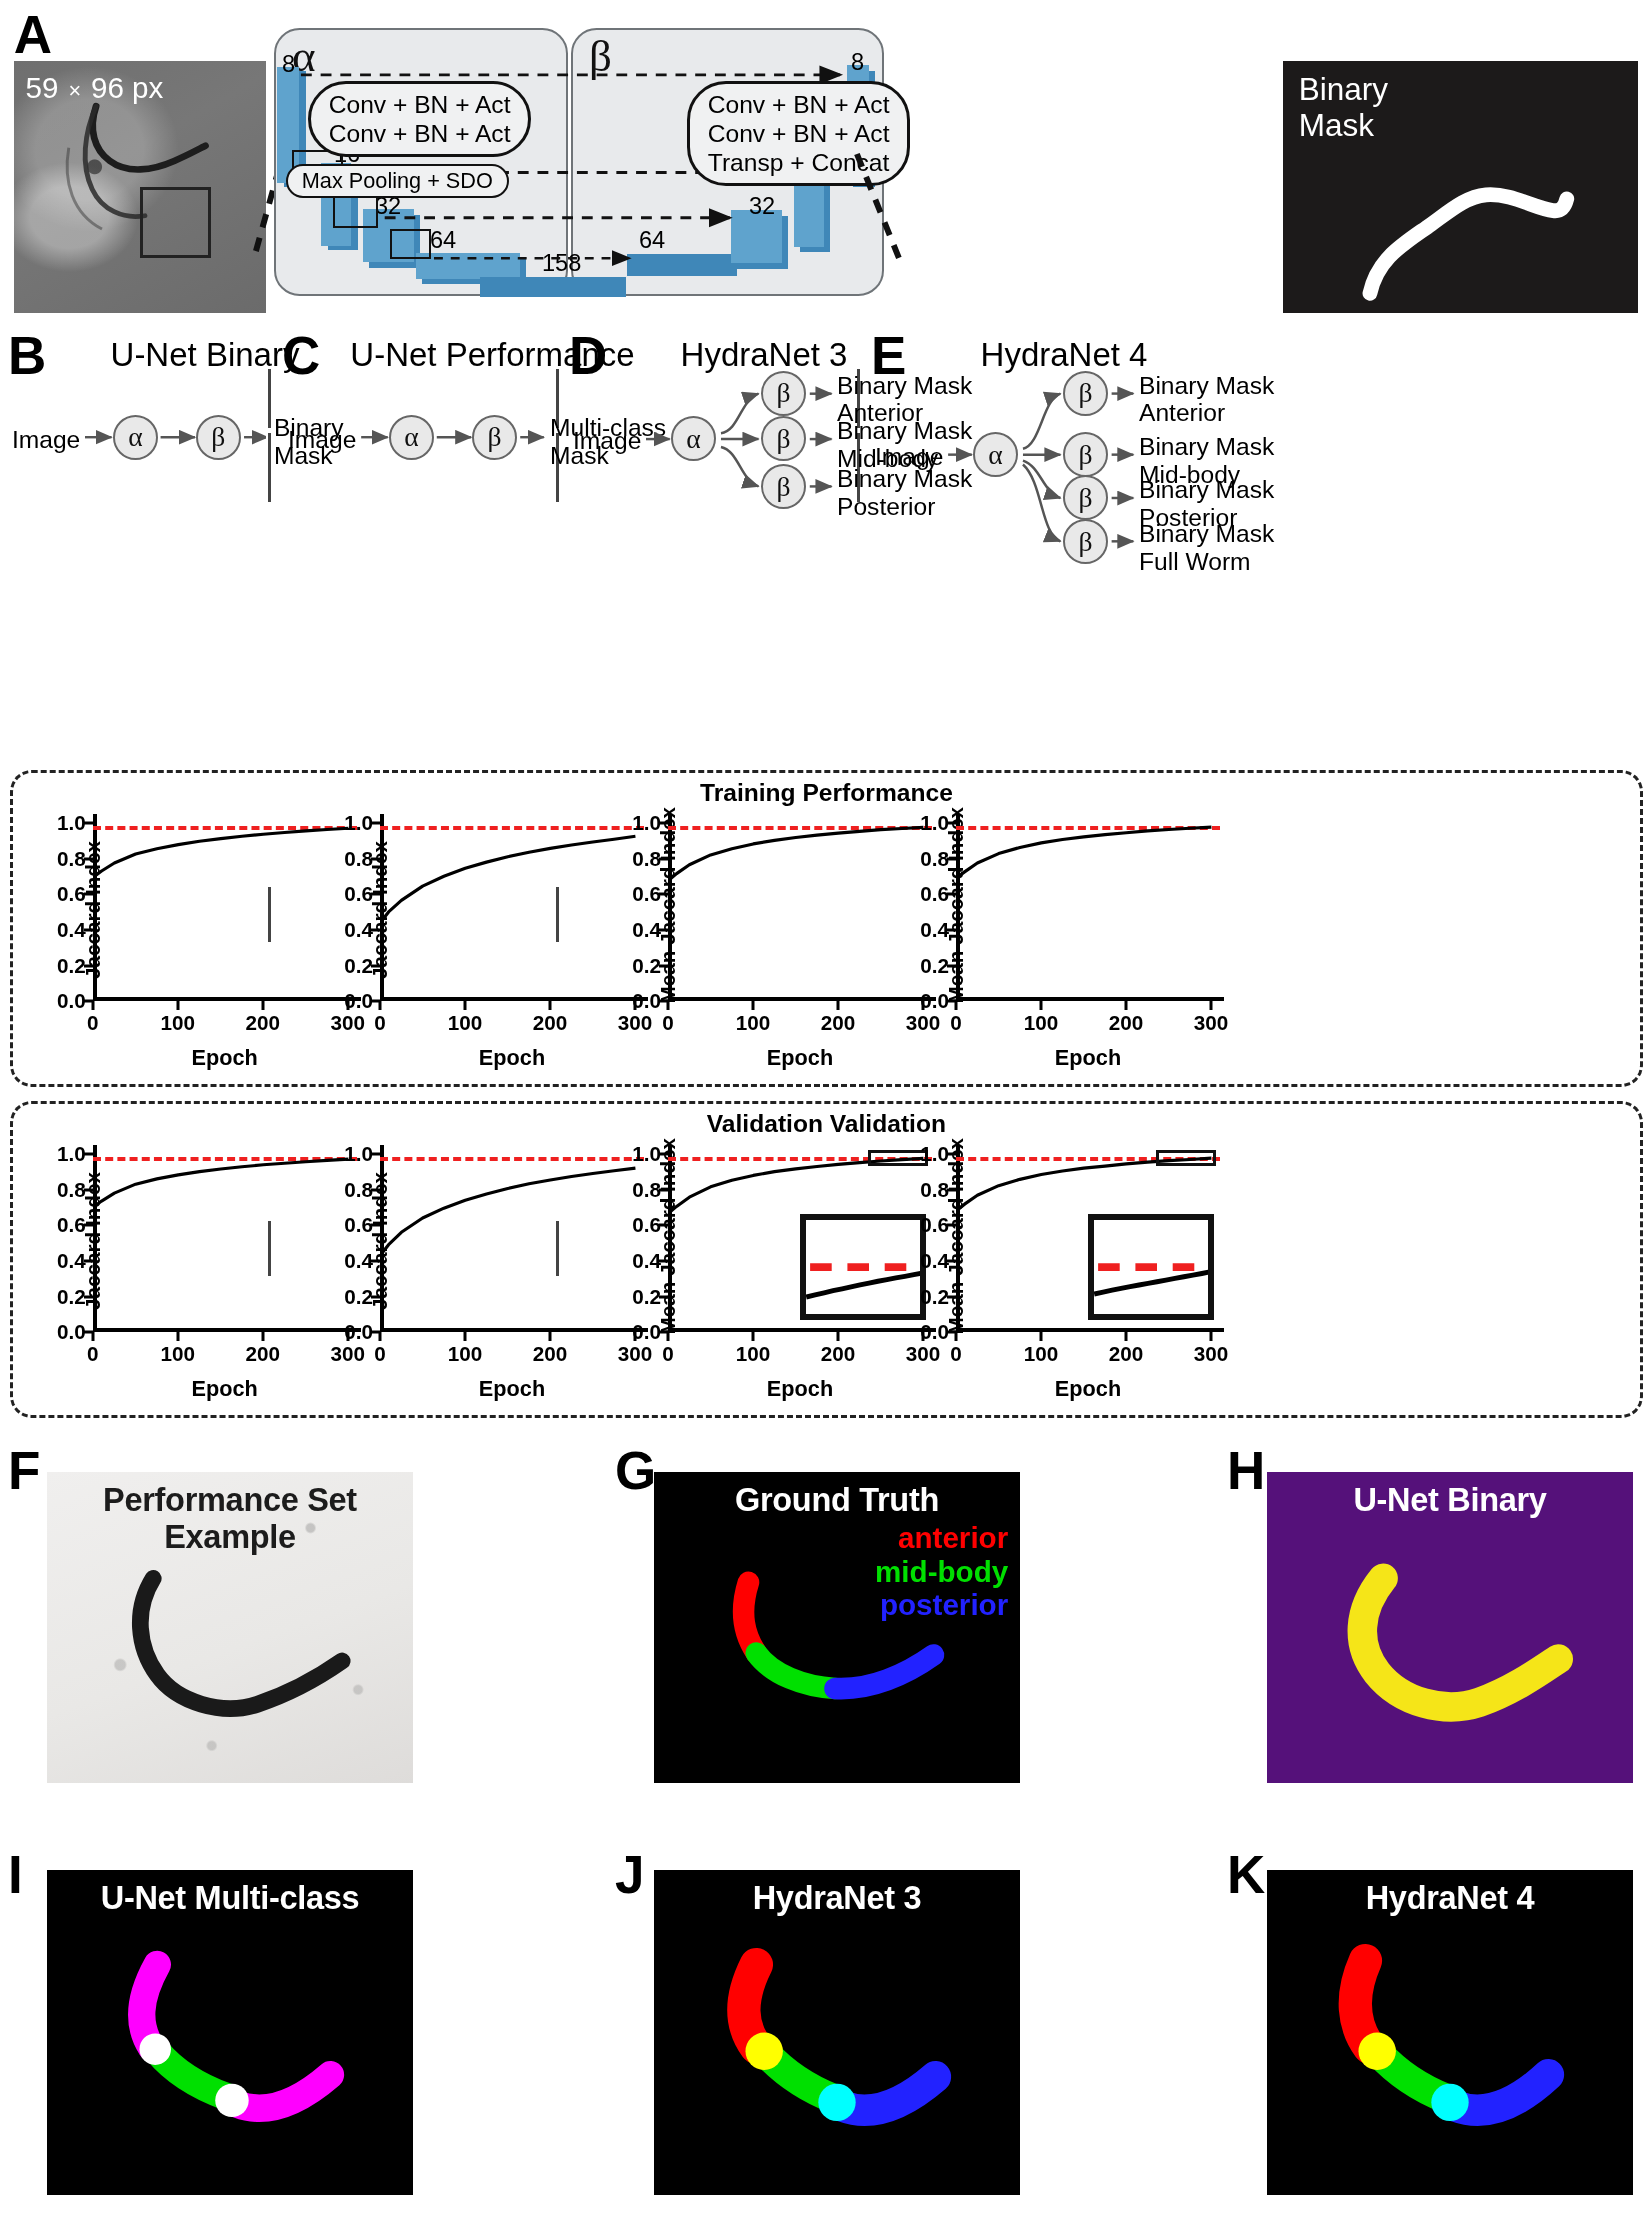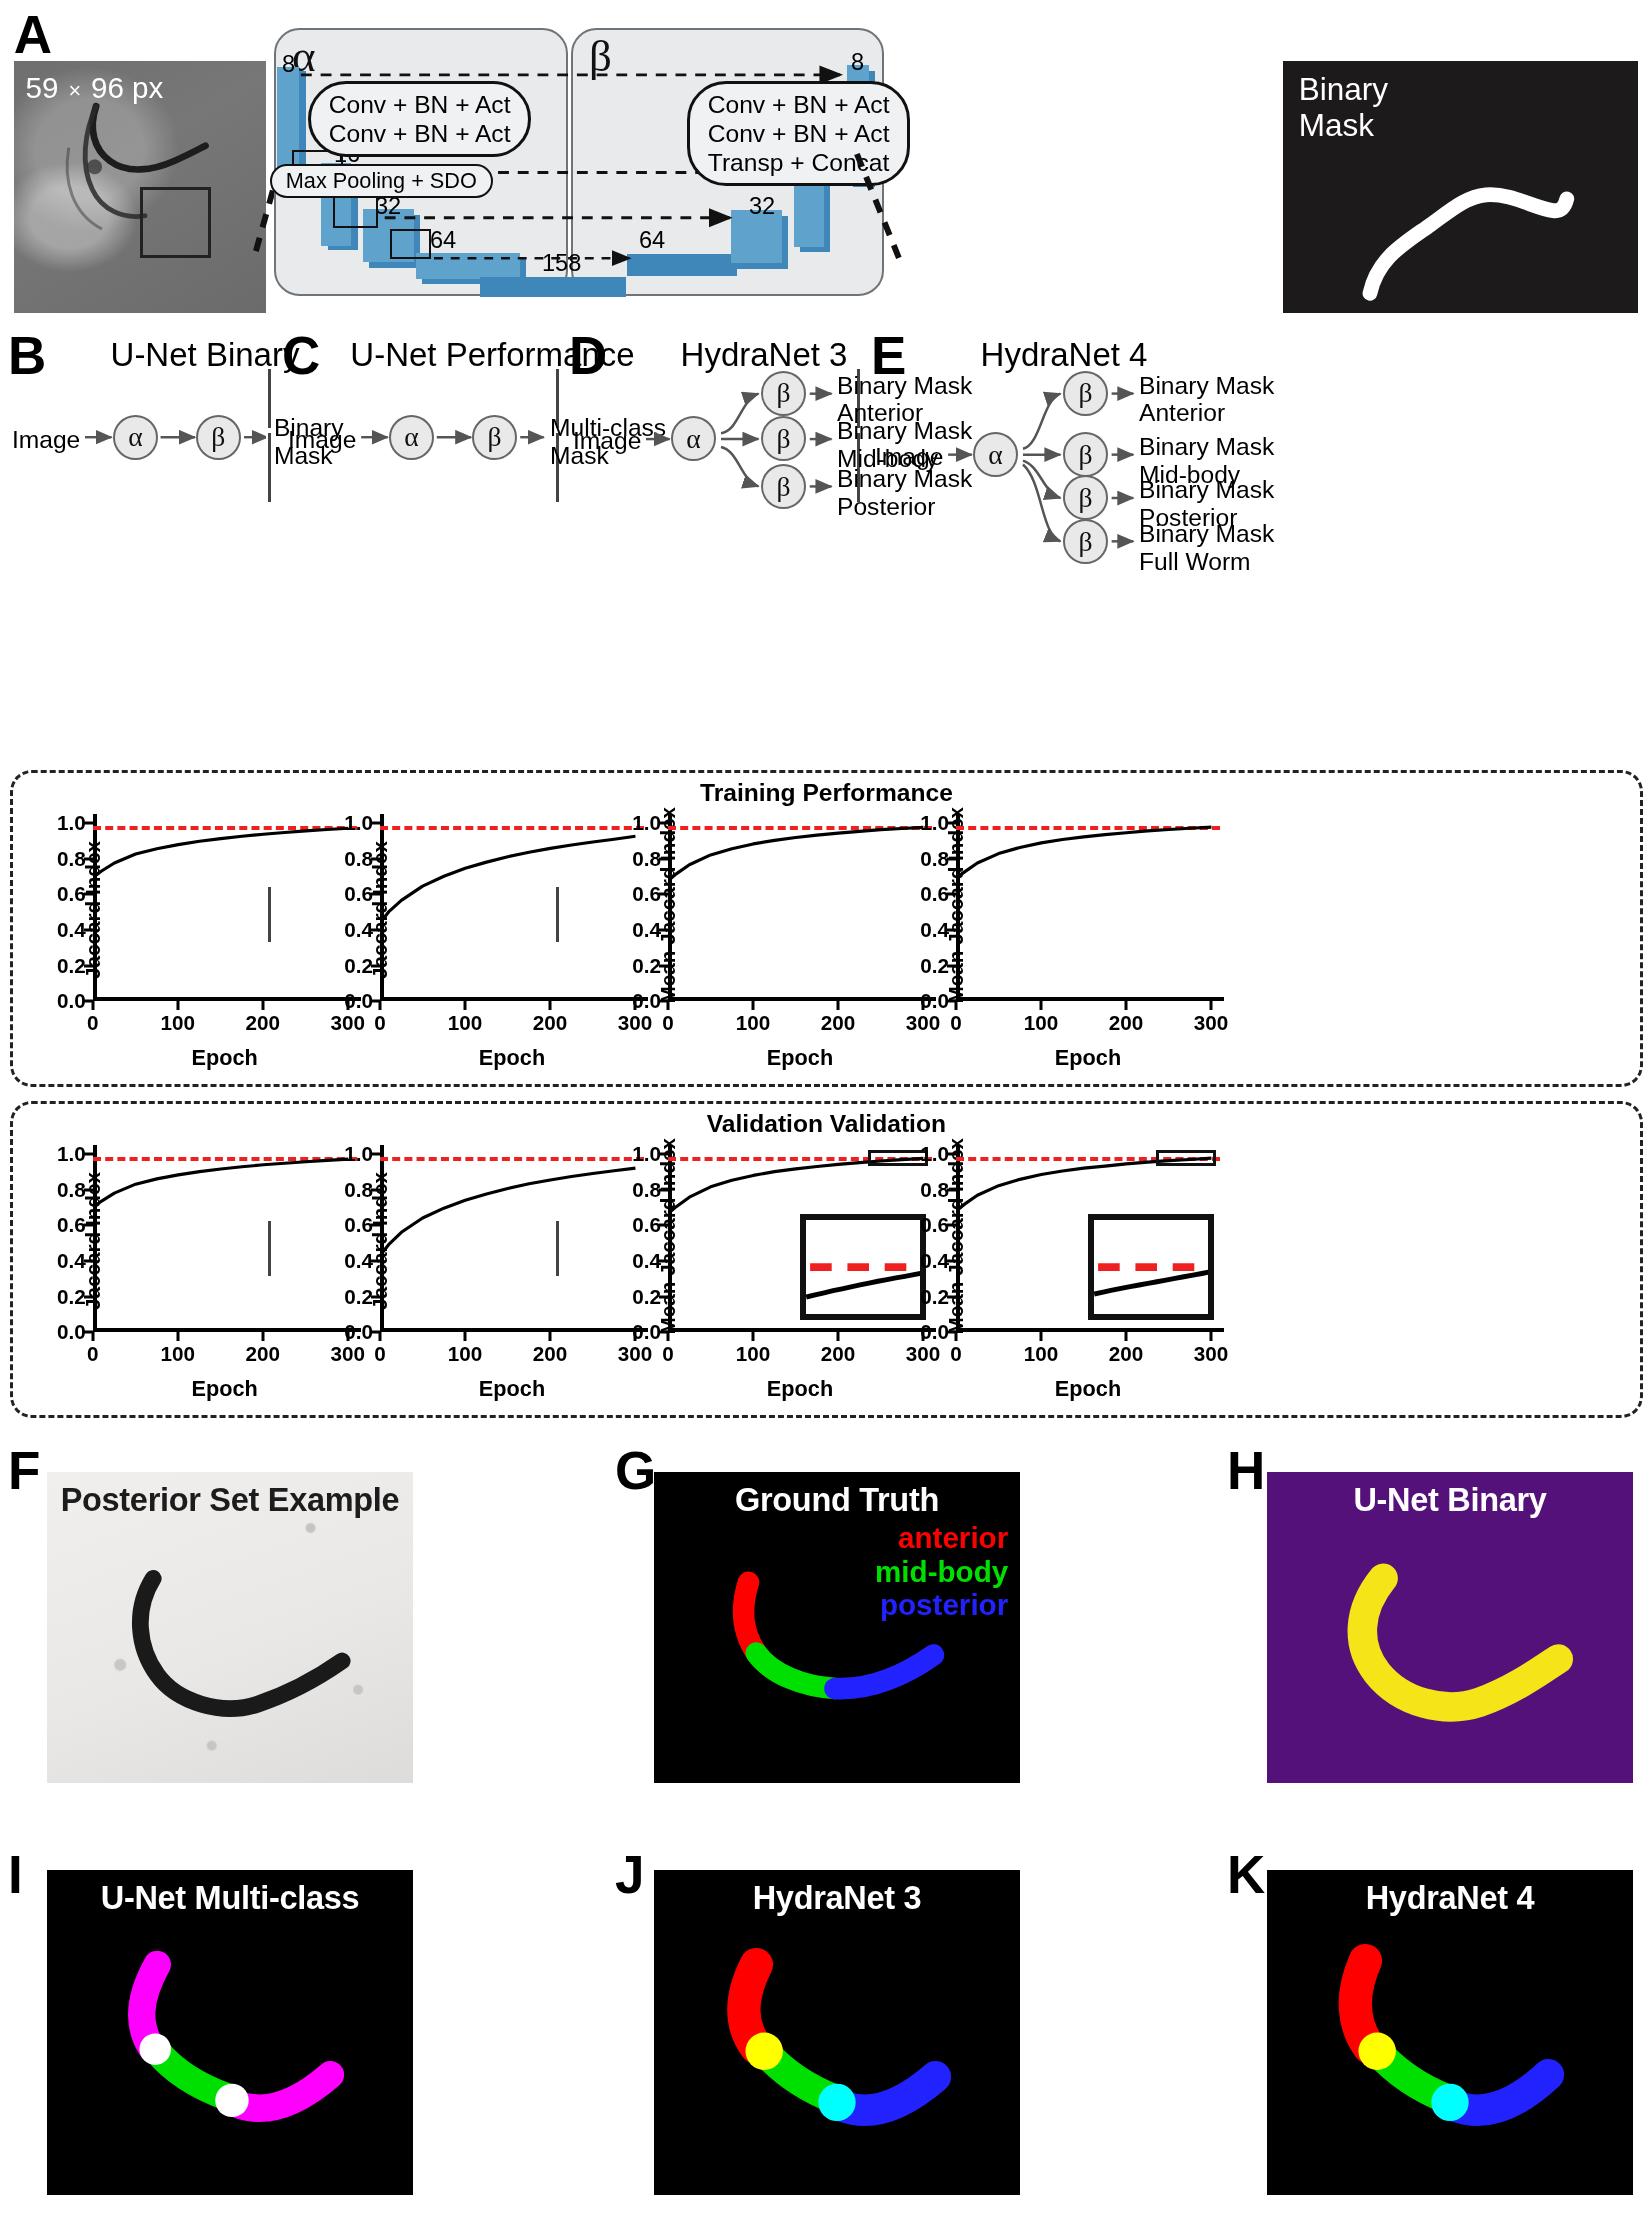--- a/index.html
+++ b/index.html
@@ -214,21 +214,21 @@
 </svg>
 
 <div class="skipbox" style="left:292px; top:150px; width:51px; height:33px;"></div>
 <div class="skipbox" style="left:333px; top:195px; width:45px; height:33px;"></div>
 <div class="skipbox" style="left:390px; top:229px; width:41px; height:29.6px;"></div>
 
 <div class="pill" style="left:308px; top:81px;">
   <div>Conv + BN + Act</div>
   <div>Conv + BN + Act</div>
 </div>
-<div class="pill small" style="left:270px; top:164px;">
+<div class="pill small" style="left:286px; top:164px;">
   <div>Max Pooling + SDO</div>
 </div>
 <div class="pill" style="left:687px; top:81px;">
   <div>Conv + BN + Act</div>
   <div>Conv + BN + Act</div>
   <div>Transp + Concat</div>
 </div>
 
 <svg class="abs" style="left:853px; top:148px; width:59px; height:128px;" viewBox="0 0 60 130" width="59" height="128">
   <line x1="4" y1="6" x2="50" y2="120" stroke="#111" stroke-width="6" stroke-dasharray="14 11"></line>
@@ -654,21 +654,21 @@
     </div>
   </div>
 
 <div class="divider" style="left:268px; top:887px; height:55px;"></div>
 <div class="divider" style="left:268px; top:1221px; height:55px;"></div>
 <div class="divider" style="left:556px; top:887px; height:55px;"></div>
 <div class="divider" style="left:556px; top:1221px; height:55px;"></div>
 
 <div class="abs panel-letter" style="left:7.9px; top:1444px;">F</div>
 <div class="imgpanel" id="panelF" style="left:47px; top:1472px; width:366px; height:311px;">
-  <div class="cap">Posterior Set Example</div>
+  <div class="cap">Performance Set Example</div>
   <svg style="position:absolute; left:0; top:0; width:100%; height:100%;" viewBox="0 0 372 316">
     <path d="M108 108 C 88 140, 92 178, 112 206 C 132 234, 178 248, 214 236 C 250 224, 280 206, 300 192" fill="none" stroke="#1a1a1a" stroke-width="17" stroke-linecap="round" stroke-linejoin="round"></path>
   </svg>
 </div>
 
 <div class="abs panel-letter" style="left:615px; top:1444px;">G</div>
 <div class="imgpanel" style="left:654px; top:1472px; width:366px; height:311px;">
   <div class="cap">Ground Truth</div>
   <div class="legend-line" style="top:49px; color:#ff0000;">anterior</div>
   <div class="legend-line" style="top:83px; color:#00e000;">mid-body</div>

